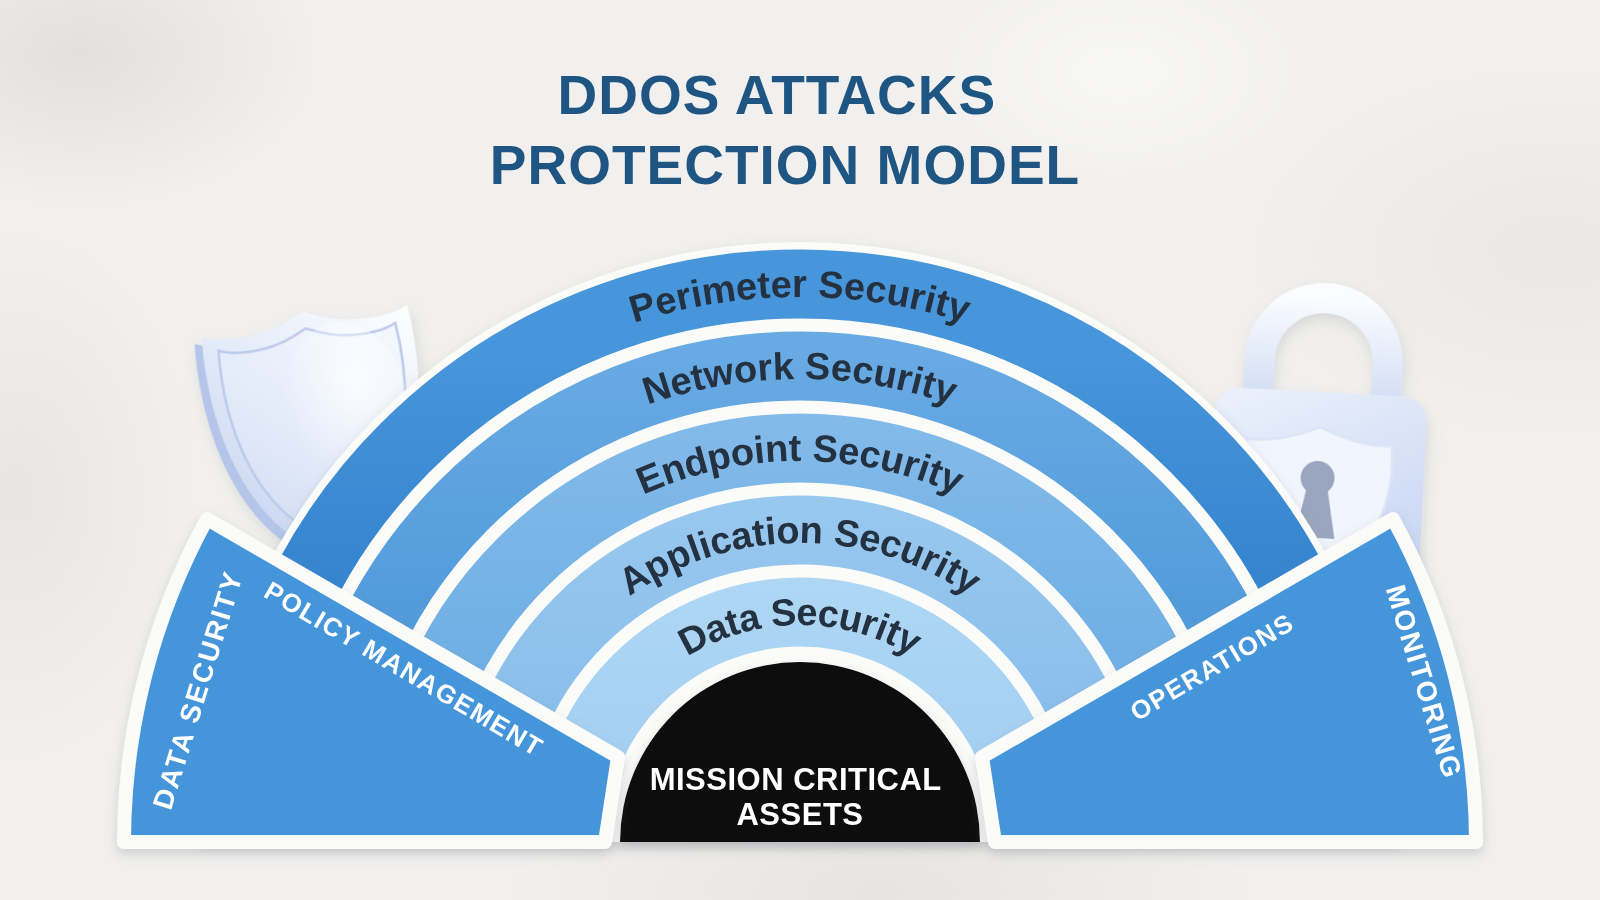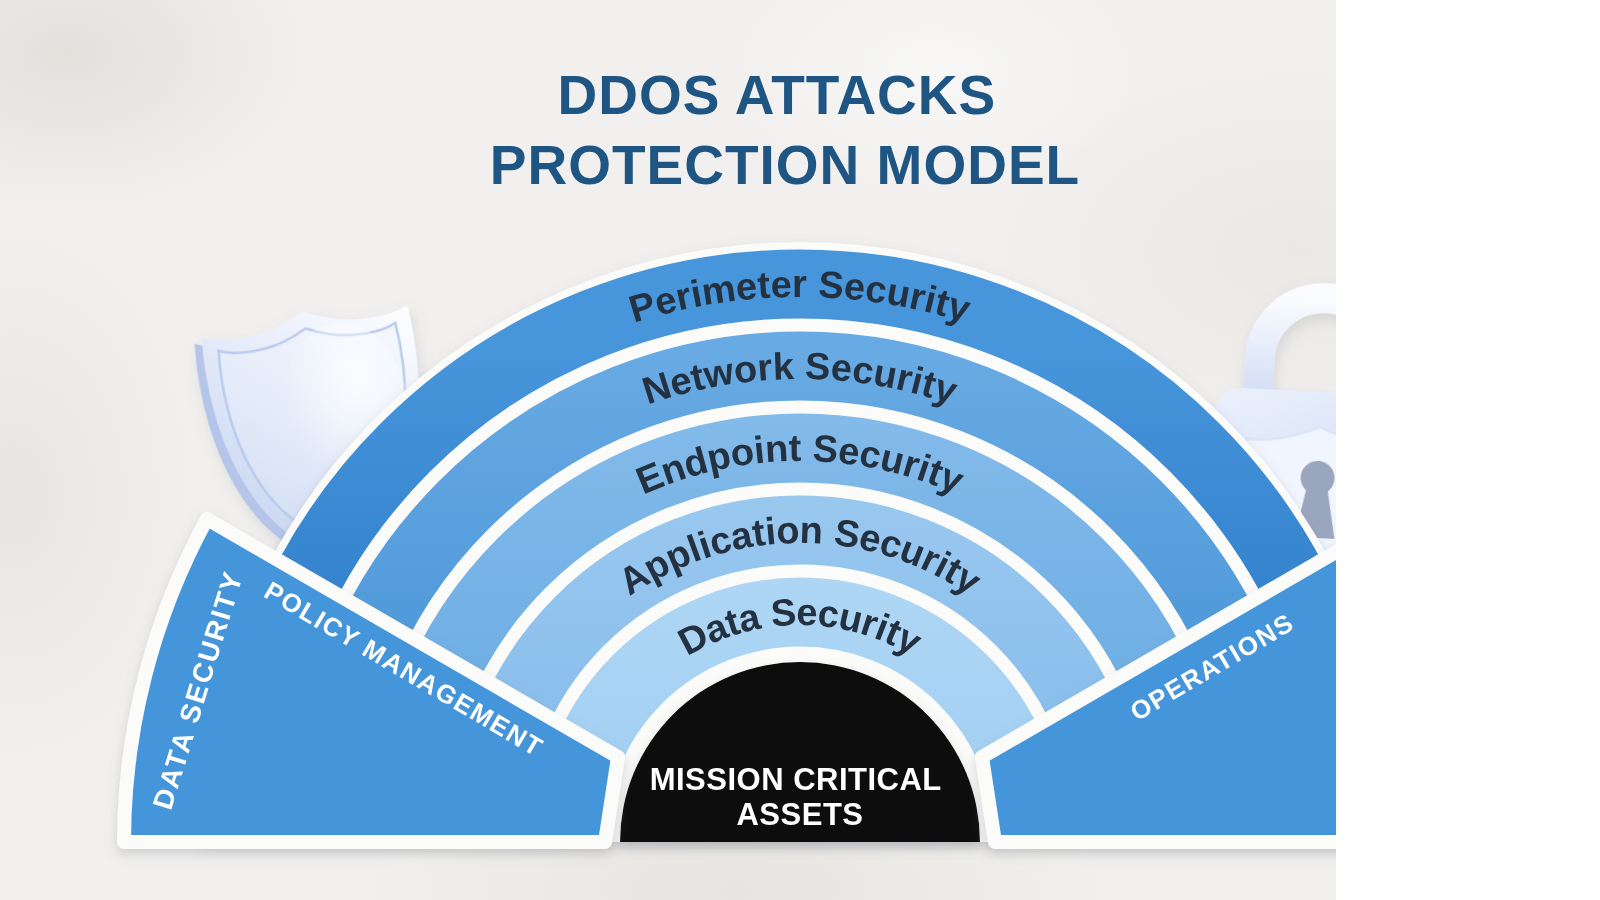--- a/index.html
+++ b/index.html
@@ -1,18 +1,18 @@
 <!DOCTYPE html>
 <html><head>
 <meta charset="utf-8">
 <style>
   html,body{margin:0;padding:0;}
   .stage{
     position:relative;
-    width:1336px;height:900px;
+    width:1600px;height:900px;
     overflow:hidden;
     background-color:#F1F0EE;
     background-image:
       radial-gradient(ellipse 340px 220px at 5% 6%,  rgba(203,198,191,.38), transparent 70%),
       radial-gradient(ellipse 260px 380px at 1% 55%, rgba(210,206,200,.30), transparent 70%),
       radial-gradient(ellipse 420px 260px at 97% 28%,rgba(214,210,204,.26), transparent 72%),
       radial-gradient(ellipse 520px 210px at 55% 99%,rgba(206,202,196,.30), transparent 72%),
       radial-gradient(ellipse 300px 180px at 70% 8%, rgba(255,255,255,.5),  transparent 70%);
     font-family:"Liberation Sans","DejaVu Sans",sans-serif;
     text-decoration:underline;

